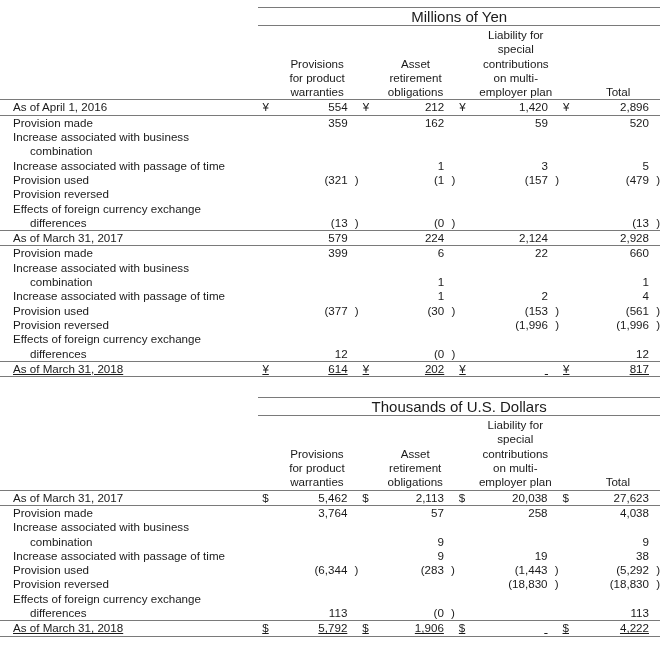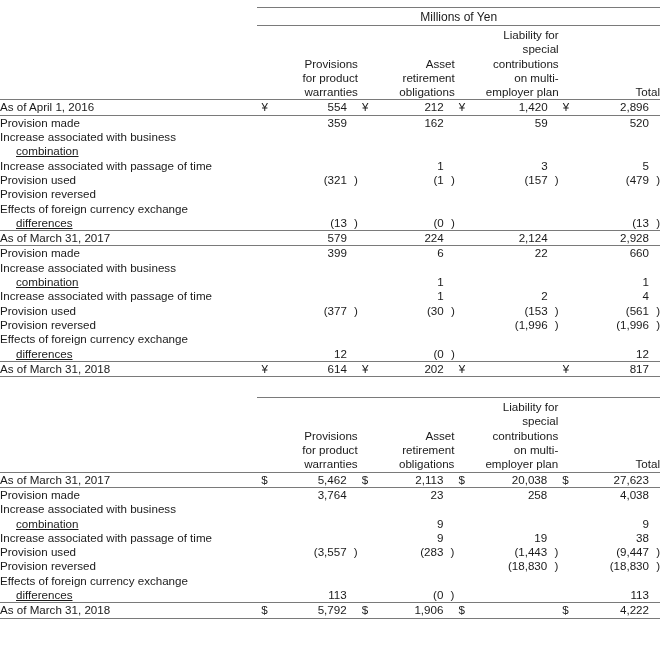--- a/index.html
+++ b/index.html
@@ -39,57 +39,58 @@
   td, th {
     padding: 0;
     margin: 0;
     font-weight: normal;
     vertical-align: bottom;
     white-space: nowrap;
   }
 
   .lbl {
     text-align: left;
-    padding-left: 0;
+    padding-left: 13px;
     height: 14.3px;
   }
-  .lbl.indent { padding-left: 16px; text-decoration: underline; }
+  .lbl.indent { padding-left: 30px; }
 
   .sym {
     text-align: left;
     padding-left: 4px;
     height: 14.3px;
   }
   .num {
     text-align: right;
     padding-right: 11px;
     height: 14.3px;
   }
   .num.paren { padding-right: 0px; }
 
   
   .hdr-group {
     text-align: center;
-    font-size: 12px;
+    font-size: 15px;
     padding-bottom: 1px;
   }
   .hdr-col {
-    text-align: right;
+    text-align: center;
     font-size: 11.6px;
     vertical-align: bottom;
     line-height: 14.3px;
   }
 
   
   .rule-top > td { border-top: 1.1px solid #7a7a7a; }
   .rule-above > td { border-top: 1.1px solid #7a7a7a; }
   .rule-below > td { border-bottom: 1.1px solid #7a7a7a; }
   .rule-double > td {
     border-top: 1.1px solid #7a7a7a;
     border-bottom: 1.1px solid #7a7a7a;
+    text-decoration: underline;
   }
   .gap-block { height: 20px; }
 
   .tbl-wrap { margin: 0; }
   .t1 { margin-top: 7px; }
   .t2 { margin-top: 0px; }
 </style>
 </head>
 <body>
 
@@ -392,20 +393,24 @@
             <col class="c-sym">
             <col class="c-val1">
             <col class="c-sym">
             <col class="c-val2">
             <col class="c-sym">
             <col class="c-val3">
             <col class="c-sym">
             <col class="c-val4">
           </colgroup>
           <tbody>
+            <tr class="rule-top">
+              <td style="border-top: none;"></td>
+              <td colspan="8" class="hdr-group" style="height: 16px;">Thousands of U.S. Dollars</td>
+            </tr>
             <tr>
               <td></td>
               <td colspan="8" style="border-top: 1.1px solid rgb(122, 122, 122); height: 2px;"></td>
             </tr>
             <tr>
               <td></td>
               <td></td>
               <td class="hdr-col">&nbsp;</td>
               <td></td>
               <td class="hdr-col">&nbsp;</td>
@@ -467,21 +472,21 @@
               <td class="sym">$</td>
               <td class="num">20,038</td>
               <td class="sym">$</td>
               <td class="num">27,623</td>
             </tr>
             <tr>
               <td class="lbl">Provision made</td>
               <td class="sym">&nbsp;</td>
               <td class="num">3,764</td>
               <td class="sym">&nbsp;</td>
-              <td class="num">23</td>
+              <td class="num">57</td>
               <td class="sym">&nbsp;</td>
               <td class="num">258</td>
               <td class="sym">&nbsp;</td>
               <td class="num">4,038</td>
             </tr>
             <tr>
               <td class="lbl">Increase associated with business</td>
               <td class="sym">&nbsp;</td>
               <td class="num">&nbsp;</td>
               <td class="sym">&nbsp;</td>
@@ -509,27 +514,27 @@
               <td class="sym">&nbsp;</td>
               <td class="num">9</td>
               <td class="sym">&nbsp;</td>
               <td class="num">19</td>
               <td class="sym">&nbsp;</td>
               <td class="num">38</td>
             </tr>
             <tr>
               <td class="lbl">Provision used</td>
               <td class="sym">&nbsp;</td>
-              <td class="num paren"><span>(3,557</span><span style="display: inline-block; width: 11px; text-align: right;">)</span></td>
+              <td class="num paren"><span>(6,344</span><span style="display: inline-block; width: 11px; text-align: right;">)</span></td>
               <td class="sym">&nbsp;</td>
               <td class="num paren"><span>(283</span><span style="display: inline-block; width: 11px; text-align: right;">)</span></td>
               <td class="sym">&nbsp;</td>
               <td class="num paren"><span>(1,443</span><span style="display: inline-block; width: 11px; text-align: right;">)</span></td>
               <td class="sym">&nbsp;</td>
-              <td class="num paren"><span>(9,447</span><span style="display: inline-block; width: 11px; text-align: right;">)</span></td>
+              <td class="num paren"><span>(5,292</span><span style="display: inline-block; width: 11px; text-align: right;">)</span></td>
             </tr>
             <tr>
               <td class="lbl">Provision reversed</td>
               <td class="sym">&nbsp;</td>
               <td class="num">&nbsp;</td>
               <td class="sym">&nbsp;</td>
               <td class="num">&nbsp;</td>
               <td class="sym">&nbsp;</td>
               <td class="num paren"><span>(18,830</span><span style="display: inline-block; width: 11px; text-align: right;">)</span></td>
               <td class="sym">&nbsp;</td>

